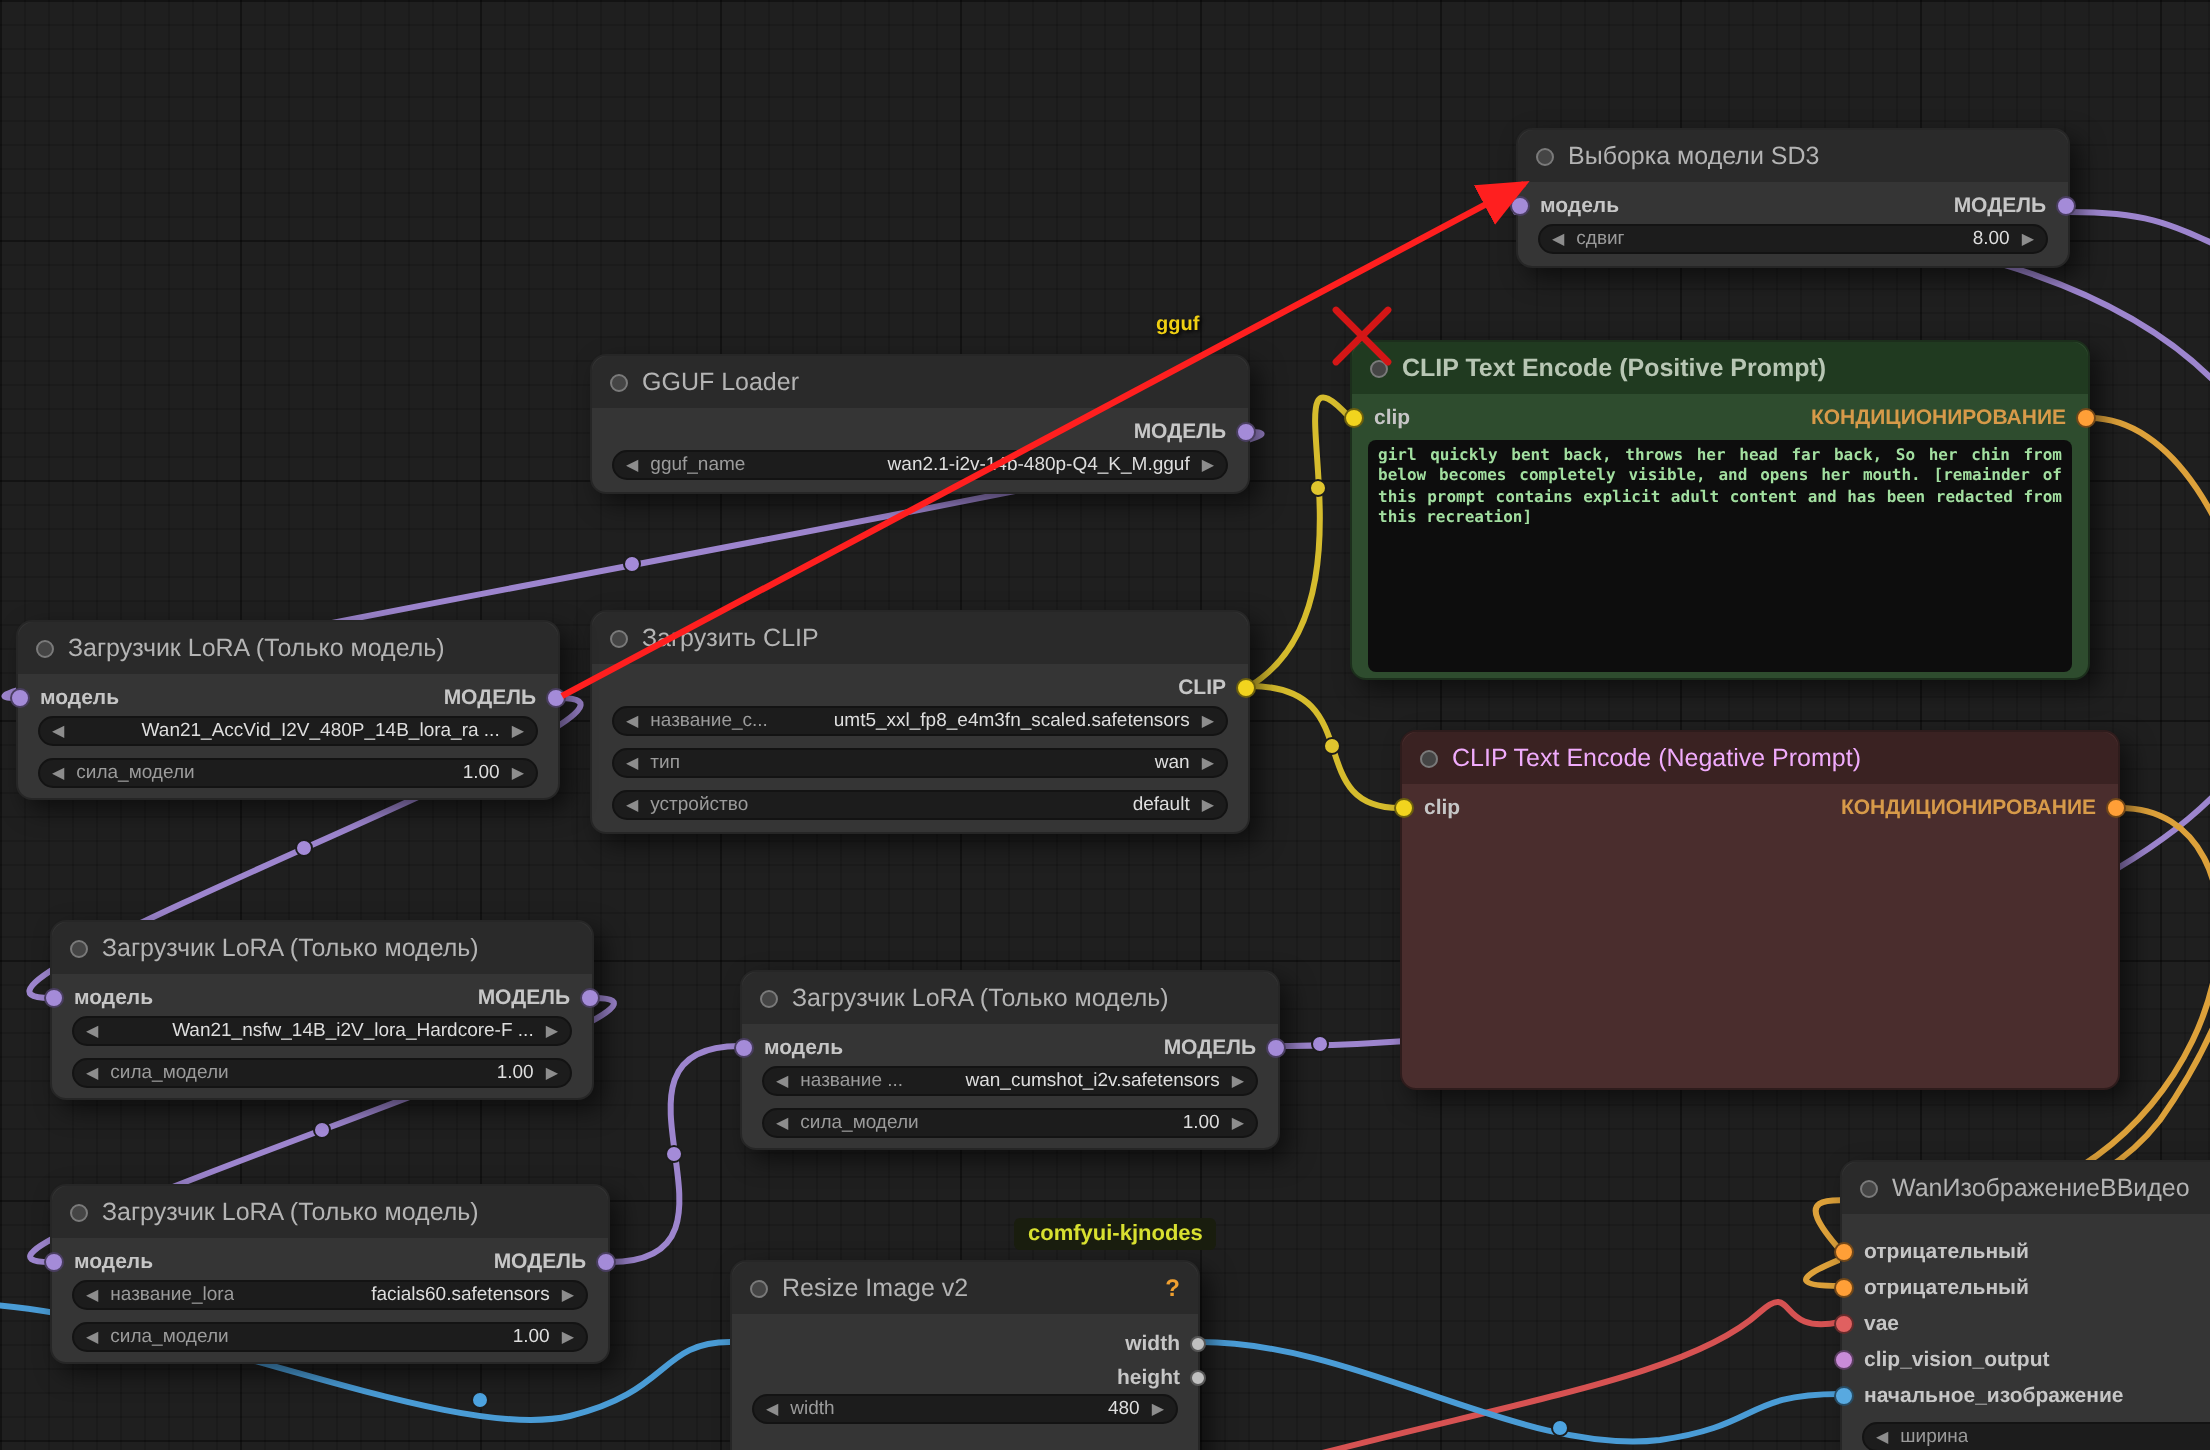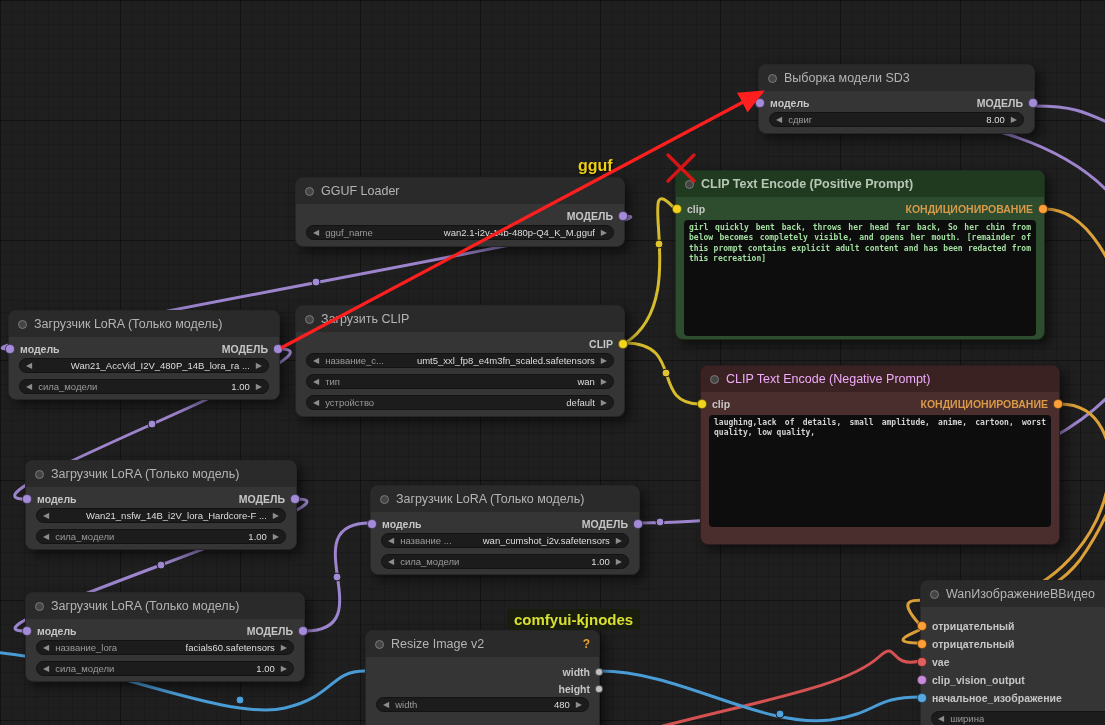--- a/index.html
+++ b/index.html
@@ -74,24 +74,24 @@
   .node.maroon { background:#4a2d2d; border-color:#2e1c1c; }
   .node.maroon .node-title { background:#3a2222; color:#f0abfc; }
   .node.maroon .textarea { color:#d3d3d3; height:112px; }
 
   .node.resize-node .node-body { padding-top:6px; }
   .node.resize-node .slot-row { height:17px; }
   .node.wan-node .node-body { padding-top:10px; }
   .node.wan-node .widget { margin-top:4px; }
 
   .float-label { position:absolute; z-index:5; font-weight:bold; }
-  #gguf-label { left:578px; top:157px; color:#f0d012; font-size:16px;
+  #gguf-label { left:578px; top:157px; color:#f0d012; font-size:10px;
     text-shadow:1px 1px 2px #000; }
   #kjnodes-badge { left:507px; top:609px; background:#191d0e; color:#d8e030;
-    font-size:15px; padding:2px 7px; border-radius:3px; }
+    font-size:11px; padding:2px 7px; border-radius:3px; }
   .help-badge { margin-left:auto; color:#f0a030; font-weight:bold; font-size:12px; }
 </style>
 </head>
 <body>
 
 <div id="canvas">
 
   <svg class="layer" width="1105" height="725">
     <g fill="none" stroke-width="3" stroke-linecap="round" opacity="0.95">
 
@@ -202,21 +202,20 @@
       <div class="slot-row">
         <div class="slot in">
           <span class="port yellow"></span>
           <span class="slot-label">clip</span>
         </div>
         <div class="slot out">
           <span class="slot-label cond">КОНДИЦИОНИРОВАНИЕ</span>
           <span class="port orange"></span>
         </div>
       </div>
-      <div class="textarea">laughing,lack of details, small amplitude, anime, cartoon, worst quality, low quality,</div>
     </div>
   </div>
 
   <div class="node" style="left:295px;top:305px;width:330px;height:112px">
     <div class="node-title">
       <span class="collapse-dot"></span>
       <span>Загрузить CLIP</span>
     </div>
     <div class="node-body">
       <div class="slot-row">

